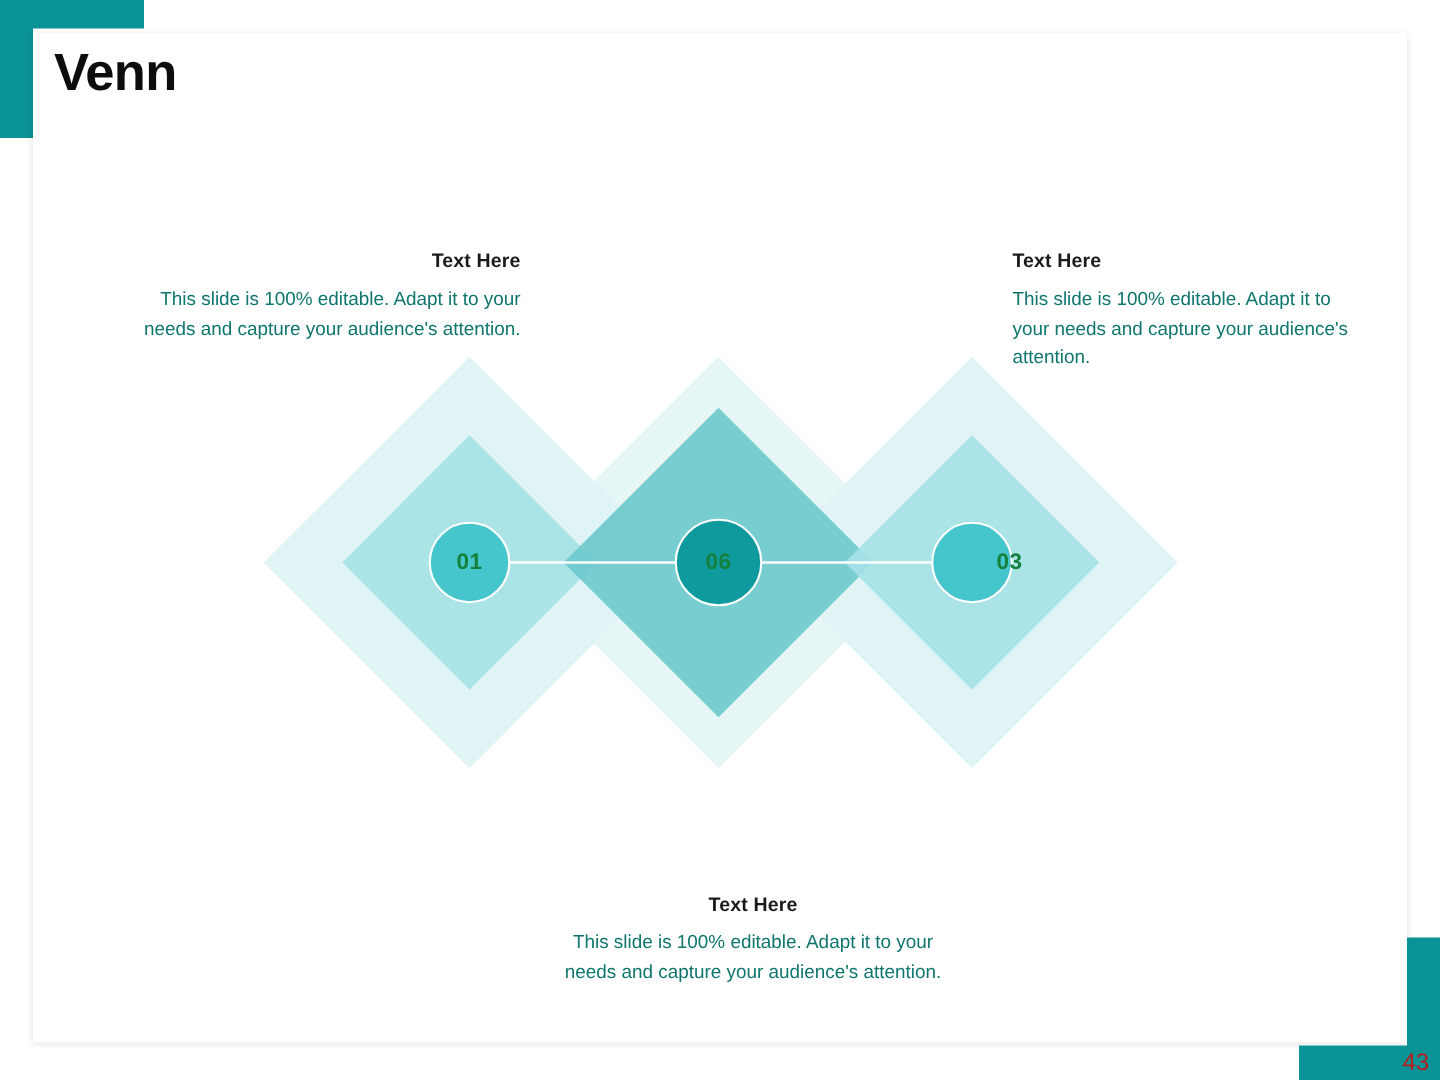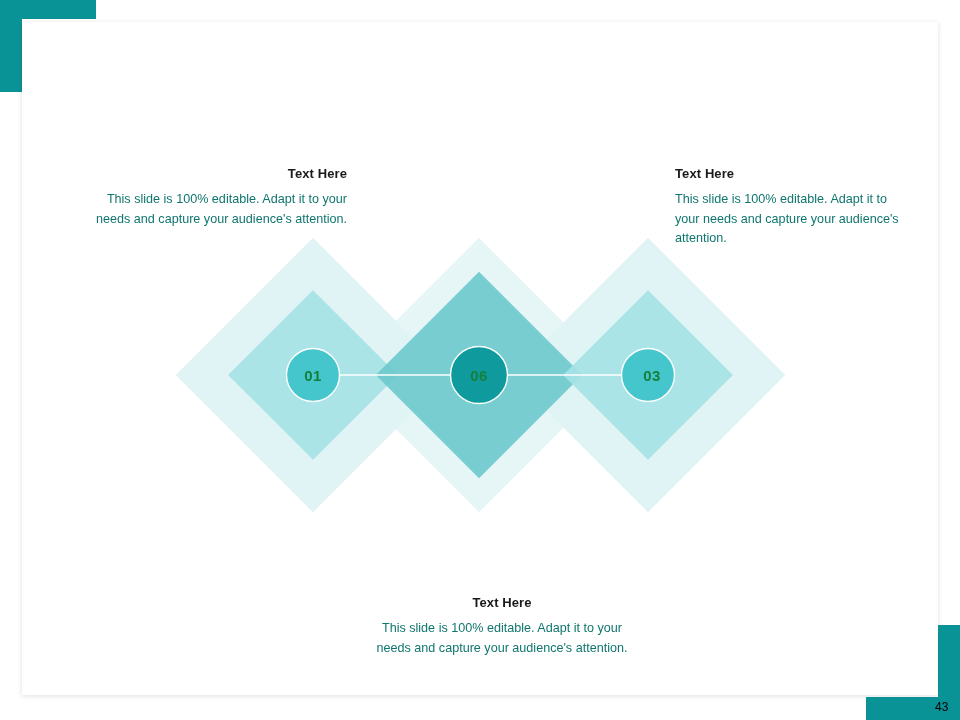--- a/index.html
+++ b/index.html
@@ -94,35 +94,36 @@
   .br-h {
     position:absolute;
     left:866px; top:697px;
     width:94px; height:23px;
     background:#0a9396;
   }
   .pagenum {
     position:absolute;
     left:935px; top:700px;
     width:22px;
-    font-size:12px;
-    color:#000000;
+    font-size:16px;
+    color:#b91c1c;
     text-align:left;
   }
 </style>
 </head>
 <body>
 
 <div id="slide">
 
   <div class="corner-v"></div>
   <div class="corner-h"></div>
 
   <div class="card">
 
+    <div class="page-title">Venn</div>
 
     <div class="venn">
       <svg viewBox="0 0 916 673" xmlns="http://www.w3.org/2000/svg">
 
         <g>
           <rect x="194" y="256" width="194" height="194" transform="rotate(45 291 353)" fill="#e0f4f5"></rect>
           <rect x="360" y="256" width="194" height="194" transform="rotate(45 457 353)" fill="#e0f4f5" fill-opacity="0.82"></rect>
           <rect x="529" y="256" width="194" height="194" transform="rotate(45 626 353)" fill="#e0f4f5"></rect>
         </g>
 
@@ -139,21 +140,21 @@
 
         <g>
           <circle cx="291" cy="353" r="26.5" fill="#45c6cc" stroke="#ffffff" stroke-width="1.4"></circle>
           <circle cx="457" cy="353" r="28.5" fill="#0f9a9d" stroke="#ffffff" stroke-width="1.4"></circle>
           <circle cx="626" cy="353" r="26.5" fill="#45c6cc" stroke="#ffffff" stroke-width="1.4"></circle>
         </g>
       </svg>
 
       <div class="numlabel" style="left:291px; top:353px;">01</div>
       <div class="numlabel" style="left:457px; top:353px;">06</div>
-      <div class="numlabel" style="left:630px; top:353px;text-align:right;">03</div>
+      <div class="numlabel" style="left:651px; top:353px;text-align:right;">03</div>
     </div>
 
     <div class="tblock blk-left">
       <div class="t-head">Text Here</div>
       <div class="t-body">This slide is 100% editable. Adapt it to your needs and capture your audience's attention.</div>
     </div>
 
     <div class="tblock blk-right">
       <div class="t-head">Text Here</div>
       <div class="t-body">This slide is 100% editable. Adapt it to your needs and capture your audience's attention.</div>

